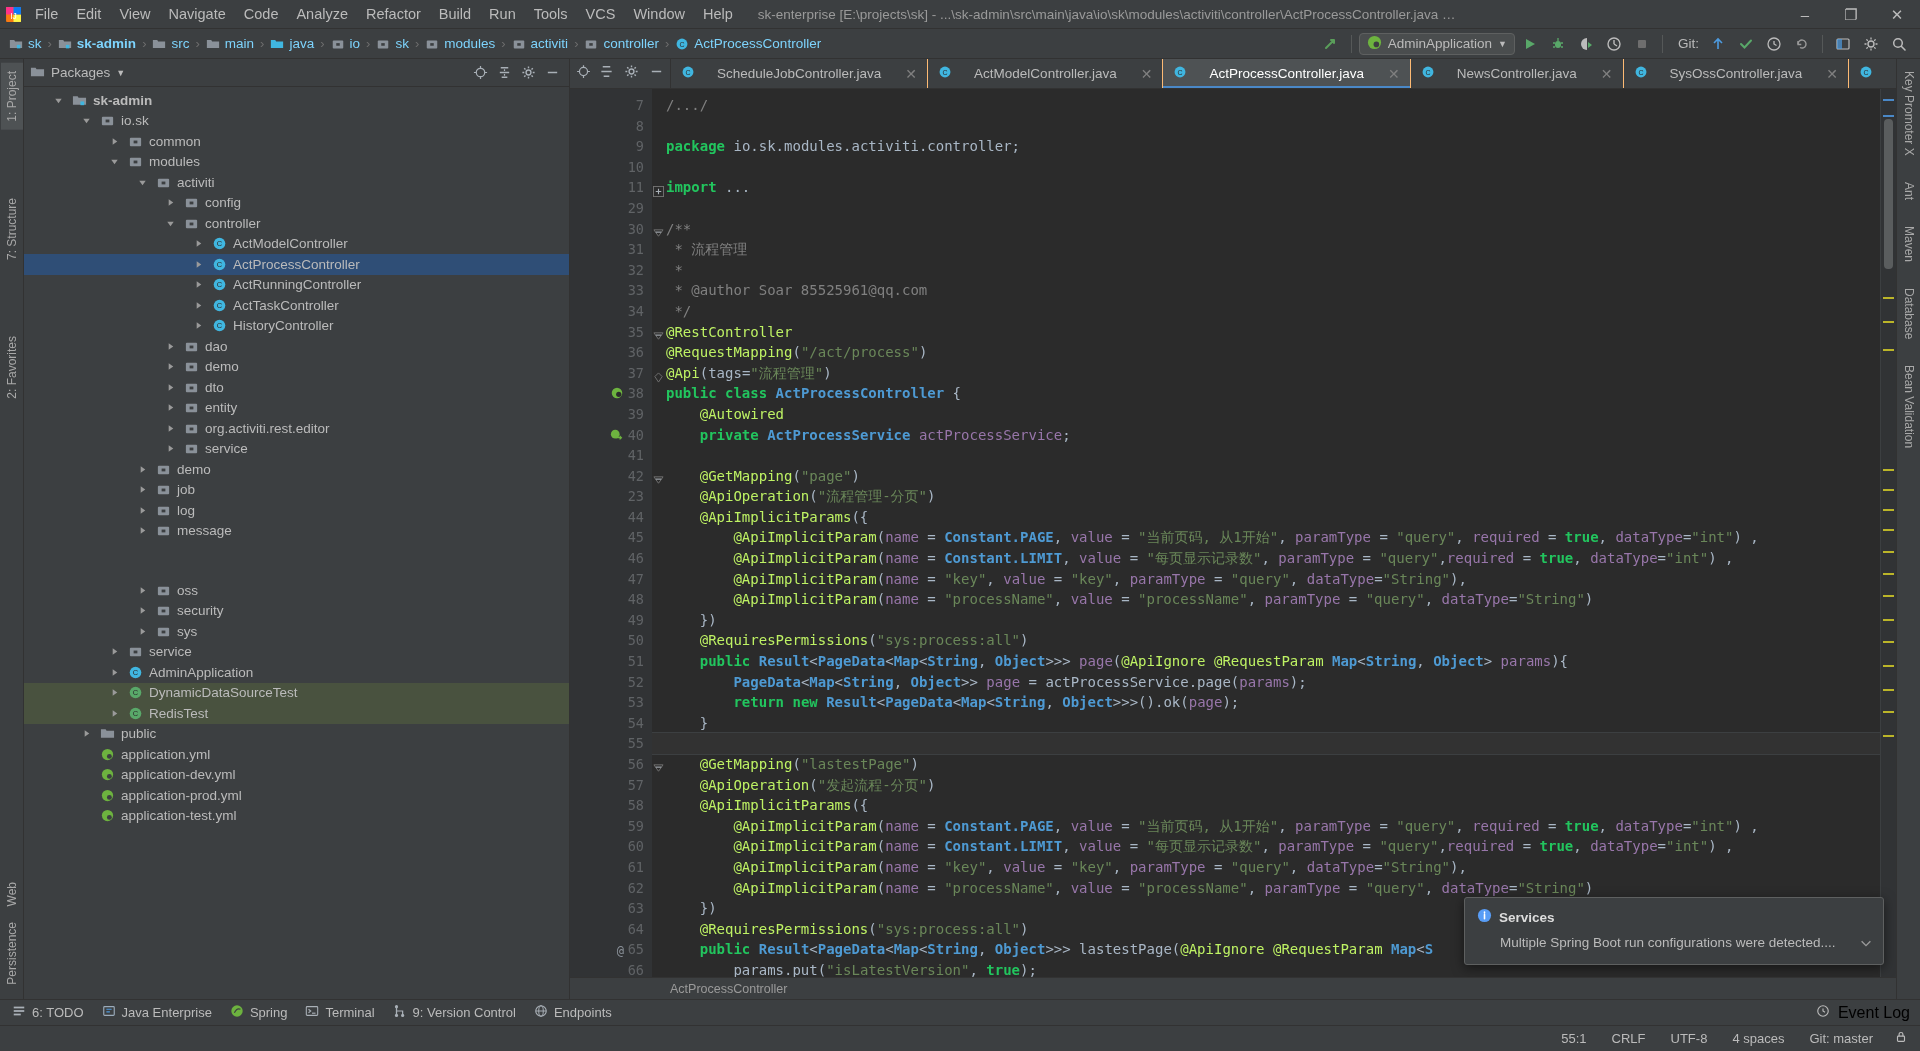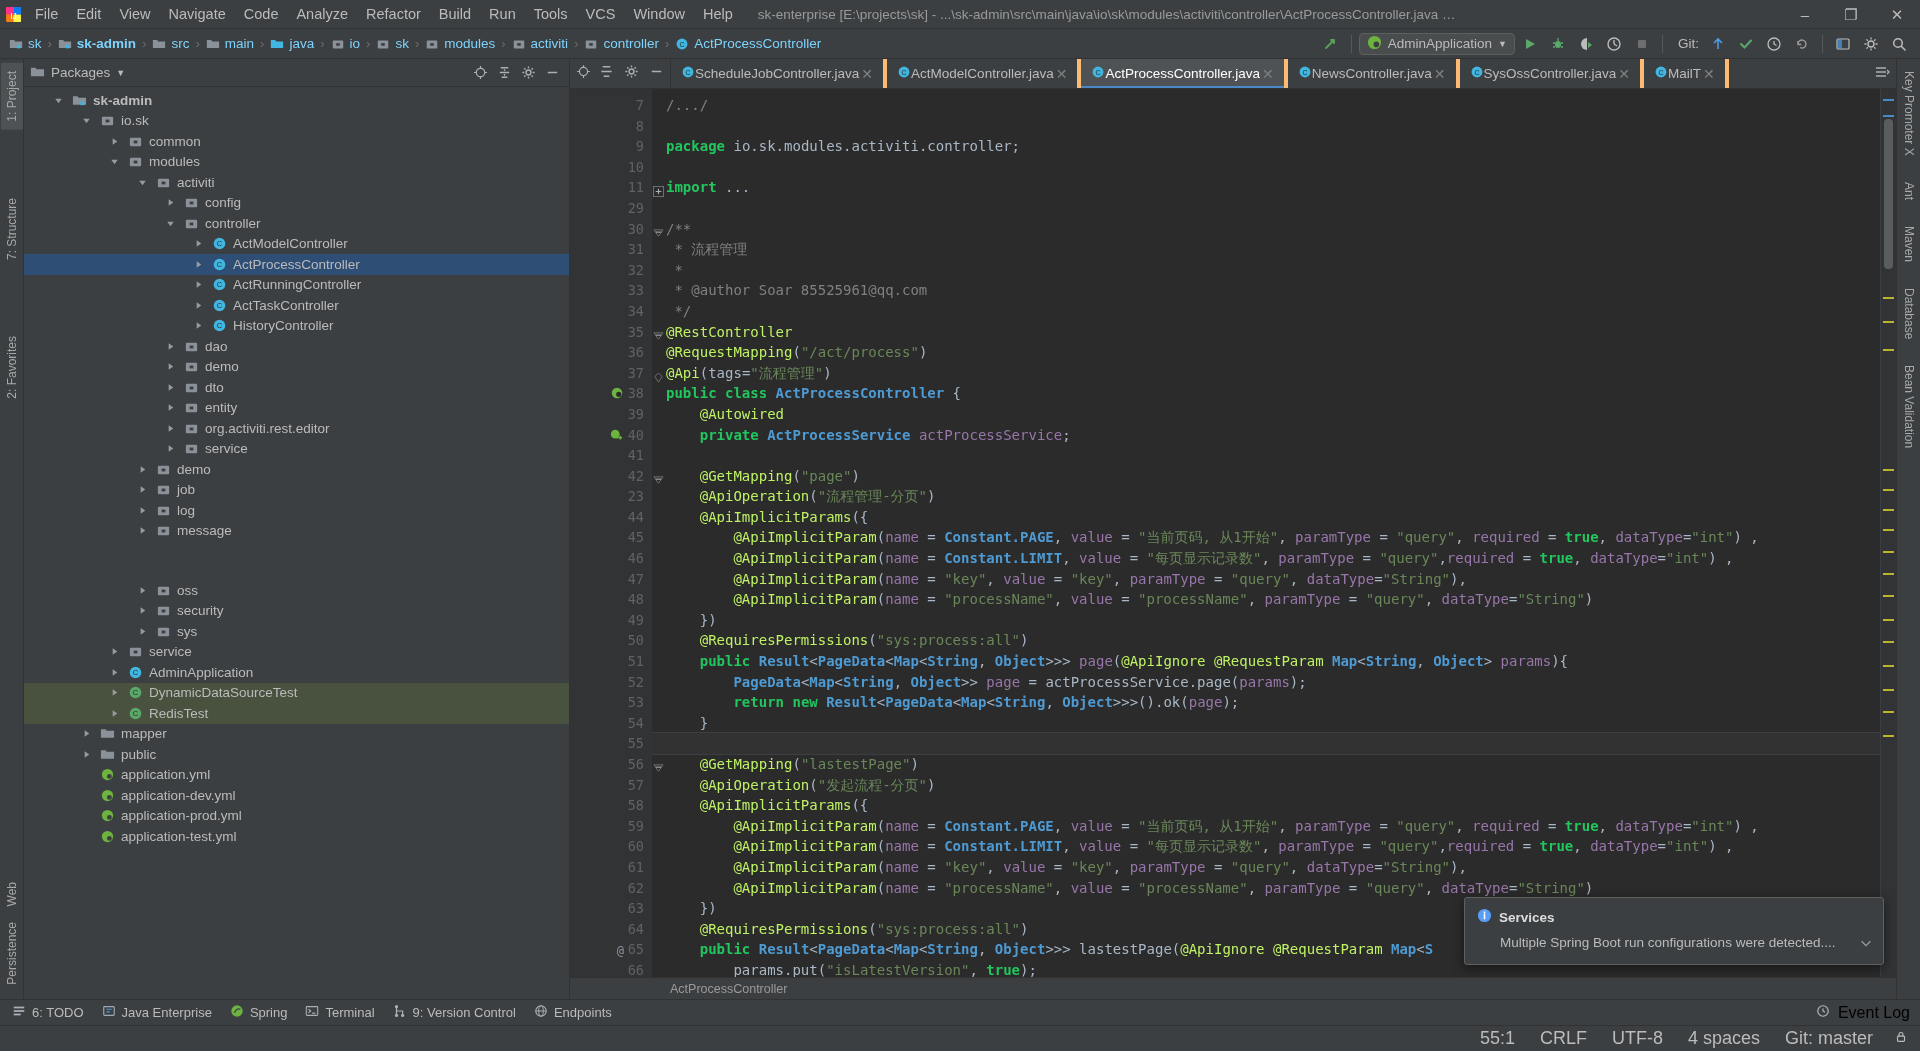--- a/index.html
+++ b/index.html
@@ -88,22 +88,22 @@
   .nicon { width: 17px; display:flex; align-items:center; justify-content:center; flex:0 0 17px; margin-right: 5px; }
   .nlabel.bold { font-weight: bold; }
 
   
   .editorwrap { flex: 1 1 auto; display: flex; flex-direction: column; min-width: 0; min-height:0; background: #2b2b2b; }
   .tabbar {
     height: 30px; flex: 0 0 30px; background: #3c3f41; display: flex; align-items: stretch;
     overflow: hidden; border-bottom: 1px solid #323232;
   }
   .etab {
-    display: flex; align-items: center; gap: 0; padding: 0 10px; font-size: 13.5px;
-    color: #bbbbbb; white-space: nowrap; position: relative; border-right: 4px solid #fdba74;
+    display: flex; align-items: center; gap: 22px; padding: 0 10px; font-size: 13.5px;
+    color: #bbbbbb; white-space: nowrap; position: relative; border-right: 1px solid #fdba74;
   }
   .etab.active { background: #4e5254; color: #ffffff; }
   .etab.active:after {
     content: ""; position: absolute; left: 0; right: 0; bottom: 0; height: 2px; background: #4a88c7;
   }
   .etab .x { color: #808080; font-size: 14px; margin-left: 2px; }
   .tabbar-right { margin-left: auto; display:flex; align-items:center; padding: 0 6px; gap: 4px; }
 
   .codearea { flex: 1 1 auto; display: flex; min-height: 0; position: relative; background: #2b2b2b; overflow: hidden; }
   .gutter {
@@ -154,21 +154,21 @@
   .bottombar {
     height: 26px; flex: 0 0 26px; background: #3c3f41; display: flex; align-items: center;
     border-top: 1px solid #323232; padding-left: 4px; gap: 2px;
   }
   .btw { display: flex; align-items: center; gap: 6px; font-size: 13px; color: #bbbbbb; padding: 2px 8px; border-radius: 3px; }
   .bottombar-right { margin-left: auto; display: flex; align-items: center; gap: 8px; padding-right: 10px; }
 
   
   .statusbar {
     height: 26px; flex: 0 0 26px; background: #3c3f41; display: flex; align-items: center;
-    border-top: 1px solid #323232; font-size: 18px; color: #bbbbbb; padding: 0 6px;
+    border-top: 1px solid #323232; font-size: 13px; color: #bbbbbb; padding: 0 6px;
   }
   .status-right { margin-left: auto; display: flex; align-items: center; gap: 17px; padding-right: 6px; }
   .sb-item { padding: 2px 4px; border-radius: 2px; }
 </style>
 </head>
 <body>
 
 <div class="titlebar">
   <div class="app-logo">
     <svg width="17" height="17" viewBox="0 0 16 16">
@@ -849,33 +849,20 @@
               <path d="M4 2.5 L9 6 L4 9.5 Z" fill="#9a9a9a"></path>
             </svg>
           </span>
           <span class="nicon" style="margin-left: 6px;">
             <svg width="15" height="15" viewBox="0 0 16 16">
               <circle cx="8" cy="8" r="6.2" fill="#59a869"></circle>
               <text x="8" y="11" font-size="8" fill="#2b2b2b" text-anchor="middle" font-family="Liberation Sans">C</text>
             </svg>
           </span>
           <span class="nlabel">RedisTest</span>
-        </div>
-        <div class="node" style="padding-left: 56px;">
-          <span class="arrow">
-            <svg width="11" height="11" viewBox="0 0 12 12">
-              <path d="M4 2.5 L9 6 L4 9.5 Z" fill="#9a9a9a"></path>
-            </svg>
-          </span>
-          <span class="nicon" style="margin-left: 6px;">
-            <svg width="15" height="15" viewBox="0 0 16 16">
-              <path d="M1 3.5 L6 3.5 L7 5 L15 5 L15 12.5 L1 12.5 Z" fill="#8a9199"></path>
-            </svg>
-          </span>
-          <span class="nlabel">mapper</span>
         </div>
         <div class="node" style="padding-left: 56px;">
           <span class="arrow">
             <svg width="11" height="11" viewBox="0 0 12 12">
               <path d="M4 2.5 L9 6 L4 9.5 Z" fill="#9a9a9a"></path>
             </svg>
           </span>
           <span class="nicon" style="margin-left: 6px;">
             <svg width="15" height="15" viewBox="0 0 16 16">
               <path d="M1 3.5 L6 3.5 L7 5 L15 5 L15 12.5 L1 12.5 Z" fill="#8a9199"></path>

